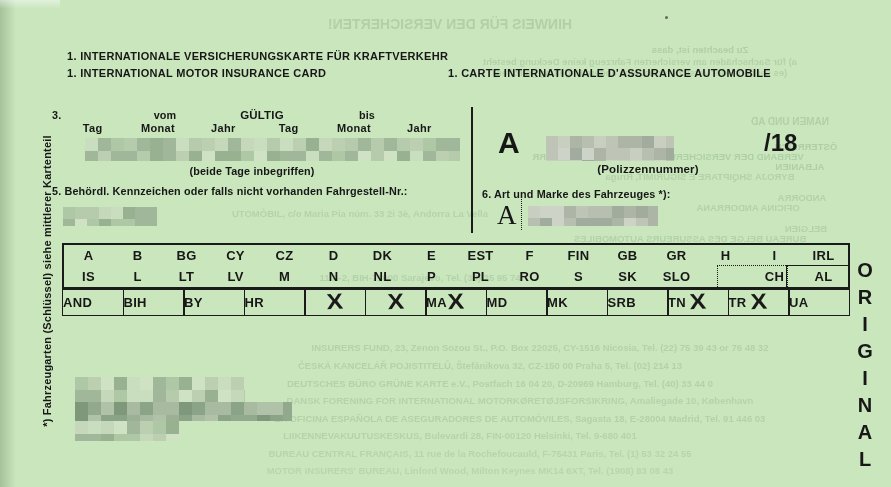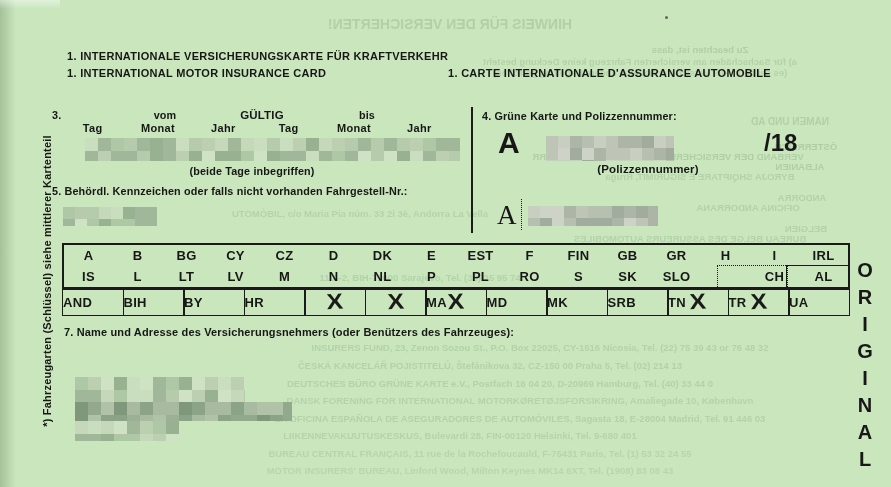--- a/index.html
+++ b/index.html
@@ -168,21 +168,20 @@
       <i style="left: 286px; top: 13px; width: 13px; height: 10px; background: rgb(182, 203, 171);"></i>
       <i style="left: 299px; top: 13px; width: 13px; height: 10px; background: rgb(207, 226, 196);"></i>
       <i style="left: 312px; top: 13px; width: 13px; height: 10px; background: rgb(152, 178, 145);"></i>
       <i style="left: 325px; top: 13px; width: 13px; height: 10px; background: rgb(201, 221, 191);"></i>
       <i style="left: 338px; top: 13px; width: 13px; height: 10px; background: rgb(160, 184, 153);"></i>
       <i style="left: 351px; top: 13px; width: 13px; height: 10px; background: rgb(188, 207, 177);"></i>
       <i style="left: 364px; top: 13px; width: 11px; height: 10px; background: rgb(182, 203, 171);"></i>
     </div>
   <div class="abs lbl ctr" style="left:252px;top:165px;">(beide Tage inbegriffen)</div>
 
-  <div class="abs lbl" style="left:482px;top:110px;">4. Grüne Karte und Polizzennummer:</div>
   <div class="abs bigA" style="left:498px;top:128px;">A</div>
   <div class="mosaic" style="left:546px;top:136px;width:128px;height:25px;">
       <i style="left: 0px; top: 0px; width: 12px; height: 12px; background: rgb(190, 197, 183);"></i>
       <i style="left: 12px; top: 0px; width: 12px; height: 12px; background: rgb(200, 207, 193);"></i>
       <i style="left: 24px; top: 0px; width: 12px; height: 12px; background: rgb(173, 181, 166);"></i>
       <i style="left: 36px; top: 0px; width: 12px; height: 12px; background: rgb(183, 191, 176);"></i>
       <i style="left: 48px; top: 0px; width: 12px; height: 12px; background: rgb(200, 207, 193);"></i>
       <i style="left: 60px; top: 0px; width: 12px; height: 12px; background: rgb(190, 197, 183);"></i>
       <i style="left: 72px; top: 0px; width: 12px; height: 12px; background: rgb(173, 181, 166);"></i>
       <i style="left: 84px; top: 0px; width: 12px; height: 12px; background: rgb(173, 181, 166);"></i>
@@ -228,20 +227,21 @@
       <i style="left: 0px; top: 12px; width: 12px; height: 7px; background: rgb(160, 184, 153);"></i>
       <i style="left: 12px; top: 12px; width: 12px; height: 7px; background: rgb(207, 226, 196);"></i>
       <i style="left: 24px; top: 12px; width: 12px; height: 7px; background: rgb(174, 199, 164);"></i>
       <i style="left: 36px; top: 12px; width: 12px; height: 7px; background: rgb(152, 178, 145);"></i>
       <i style="left: 48px; top: 12px; width: 12px; height: 7px; background: rgb(174, 199, 164);"></i>
       <i style="left: 60px; top: 12px; width: 12px; height: 7px; background: rgb(174, 199, 164);"></i>
       <i style="left: 72px; top: 12px; width: 12px; height: 7px; background: rgb(160, 184, 153);"></i>
       <i style="left: 84px; top: 12px; width: 10px; height: 7px; background: rgb(160, 184, 153);"></i>
     </div>
 
+  <div class="abs lbl" style="left:482px;top:188px;">6. Art und Marke des Fahrzeuges *):</div>
   <div class="abs serifA" style="left:497px;top:202px;">A</div>
   <div id="dotline" class="abs"></div>
   <div class="mosaic" style="left:528px;top:206px;width:130px;height:20px;">
       <i style="left: 0px; top: 0px; width: 12px; height: 12px; background: rgb(200, 207, 193);"></i>
       <i style="left: 12px; top: 0px; width: 12px; height: 12px; background: rgb(205, 211, 198);"></i>
       <i style="left: 24px; top: 0px; width: 12px; height: 12px; background: rgb(205, 211, 198);"></i>
       <i style="left: 36px; top: 0px; width: 12px; height: 12px; background: rgb(173, 181, 166);"></i>
       <i style="left: 48px; top: 0px; width: 12px; height: 12px; background: rgb(190, 197, 183);"></i>
       <i style="left: 60px; top: 0px; width: 12px; height: 12px; background: rgb(183, 191, 176);"></i>
       <i style="left: 72px; top: 0px; width: 12px; height: 12px; background: rgb(183, 191, 176);"></i>
@@ -345,21 +345,20 @@
         <div class="c3cell">
           <span class="code">TR</span>
           <span class="xmark">X</span>
         </div>
         <div class="c3cell">
           <span class="code">UA</span>
         </div>
       </div>
   </div>
 
-  <div class="abs lbl" style="left:64px;top:326px;font-size:11px;">7. Name und Adresse des Versicherungsnehmers (oder Benützers des Fahrzeuges):</div>
   <div class="mosaic" style="left:75px;top:377px;width:170px;height:25px;">
       <i style="left: 0px; top: 0px; width: 13px; height: 13px; background: rgb(174, 199, 164);"></i>
       <i style="left: 13px; top: 0px; width: 13px; height: 13px; background: rgb(188, 207, 177);"></i>
       <i style="left: 26px; top: 0px; width: 13px; height: 13px; background: rgb(207, 226, 196);"></i>
       <i style="left: 39px; top: 0px; width: 13px; height: 13px; background: rgb(152, 178, 145);"></i>
       <i style="left: 52px; top: 0px; width: 13px; height: 13px; background: rgb(201, 221, 191);"></i>
       <i style="left: 65px; top: 0px; width: 13px; height: 13px; background: rgb(207, 226, 196);"></i>
       <i style="left: 78px; top: 0px; width: 13px; height: 13px; background: rgb(160, 184, 153);"></i>
       <i style="left: 91px; top: 0px; width: 13px; height: 13px; background: rgb(174, 199, 164);"></i>
       <i style="left: 104px; top: 0px; width: 13px; height: 13px; background: rgb(152, 178, 145);"></i>

